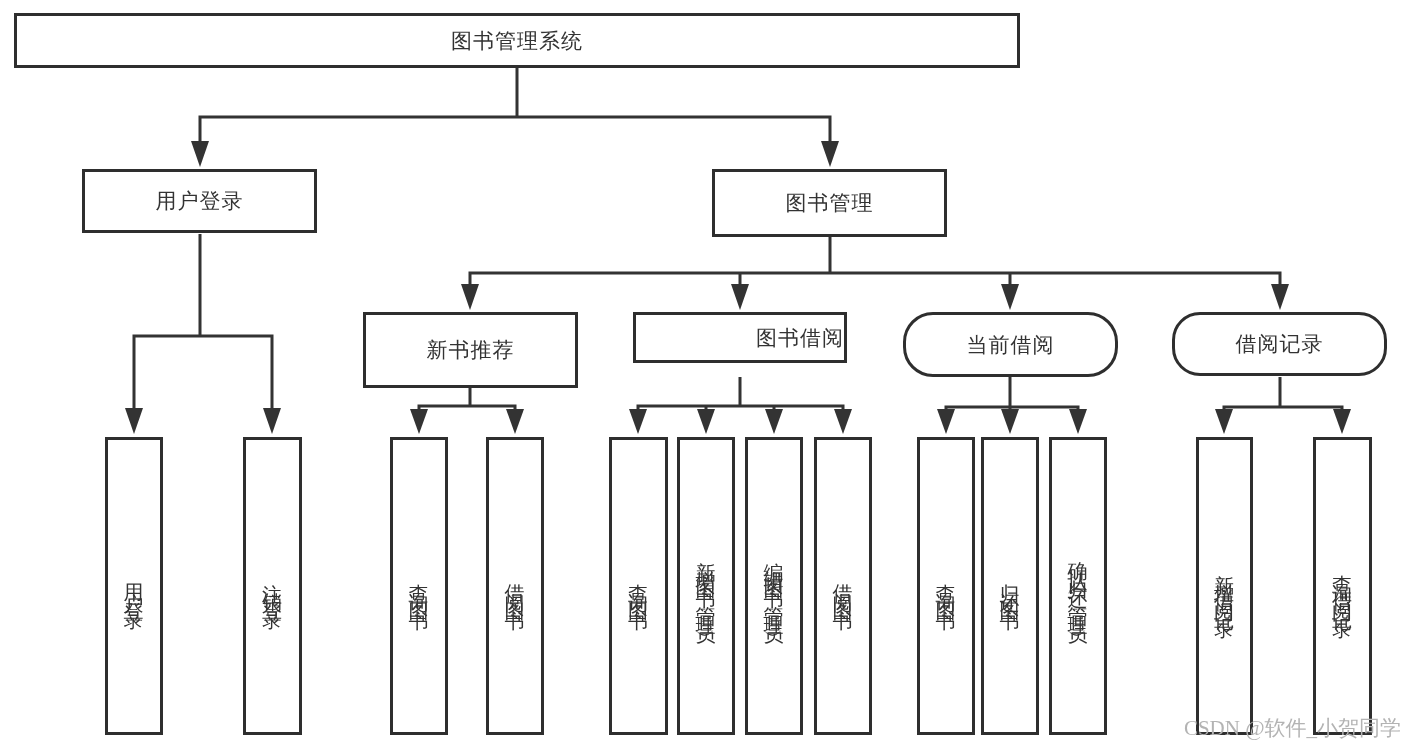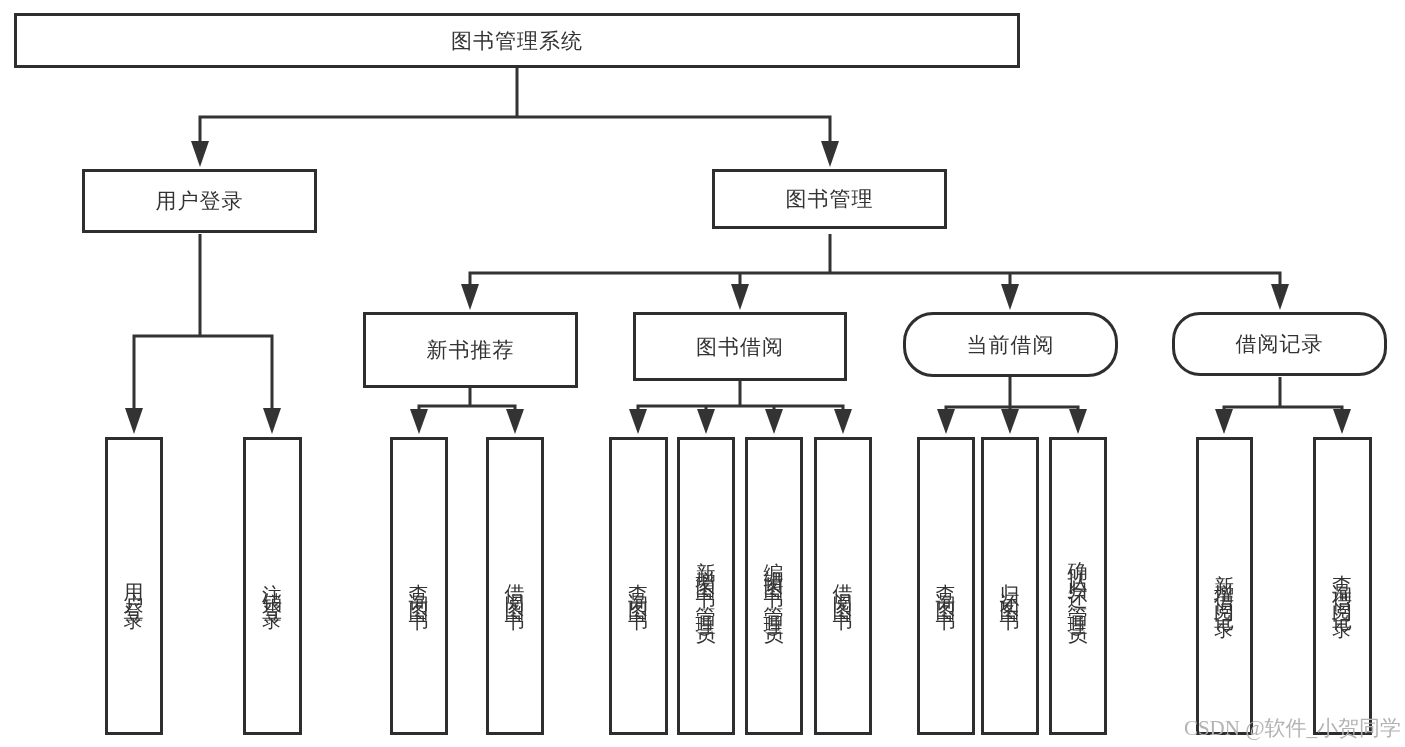--- a/index.html
+++ b/index.html
@@ -88,28 +88,28 @@
     </g>
   </svg>
 
   <div class="node" style="left:14px; top:13px; width:1006px; height:55px;">
     <span class="hlabel">图书管理系统</span>
   </div>
 
   <div class="node" style="left:82px; top:169px; width:235px; height:64px;">
     <span class="hlabel">用户登录</span>
   </div>
-  <div class="node" style="left:712px; top:169px; width:235px; height:60px;">
+  <div class="node" style="left:712px; top:169px; width:235px; height:68px;">
     <span class="hlabel">图书管理</span>
   </div>
 
   <div class="node" style="left:363px; top:312px; width:215px; height:76px;">
     <span class="hlabel">新书推荐</span>
   </div>
-  <div class="node" style="left:633px; top:312px; width:214px; height:69px;">
+  <div class="node" style="left:633px; top:312px; width:214px; height:51px;justify-content:flex-end;">
     <span class="hlabel">图书借阅</span>
   </div>
   <div class="node" style="left:903px; top:312px; width:215px; height:65px;border-radius:30px;">
     <span class="hlabel">当前借阅</span>
   </div>
   <div class="node" style="left:1172px; top:312px; width:215px; height:64px;border-radius:28px;">
     <span class="hlabel">借阅记录</span>
   </div>
 
   <div class="node vnode" style="left:105px; top:437px; width:58px; height:298px;">

